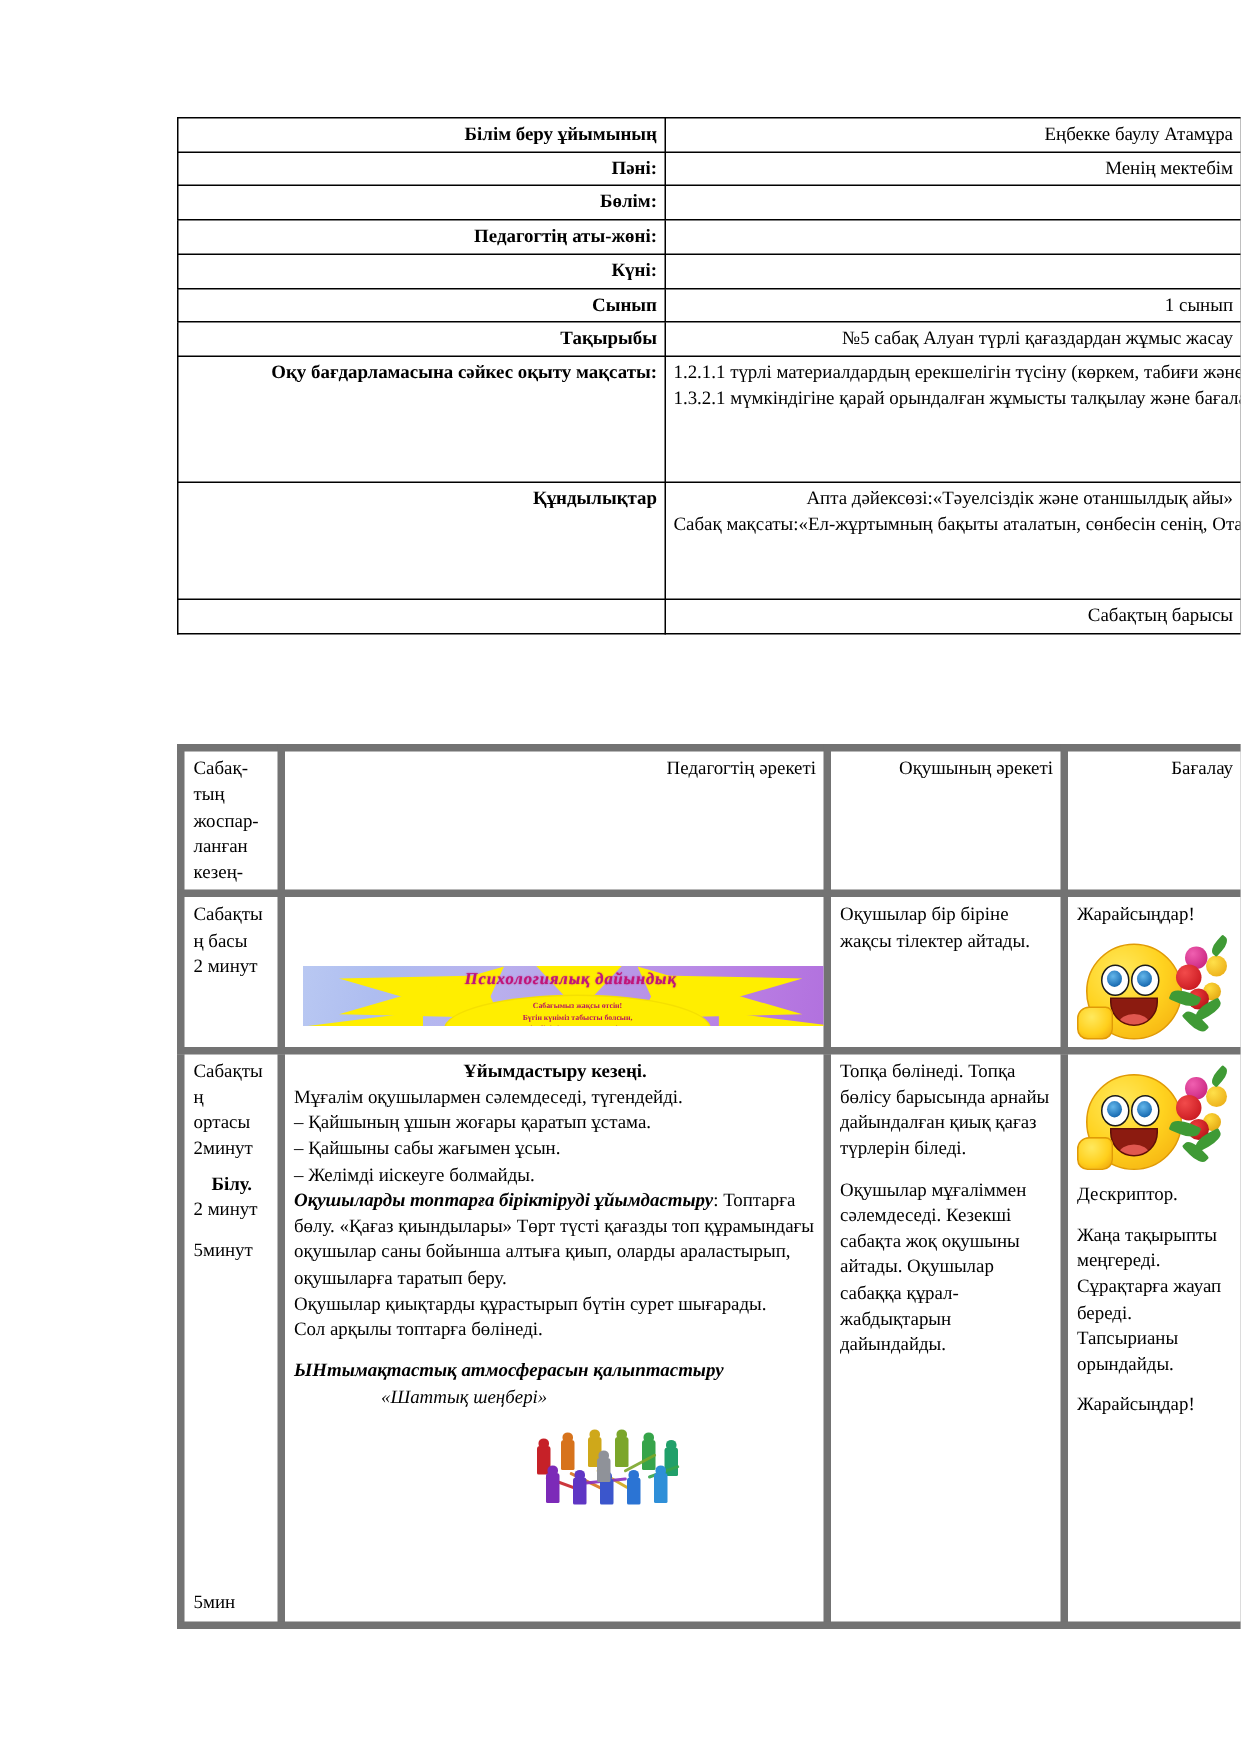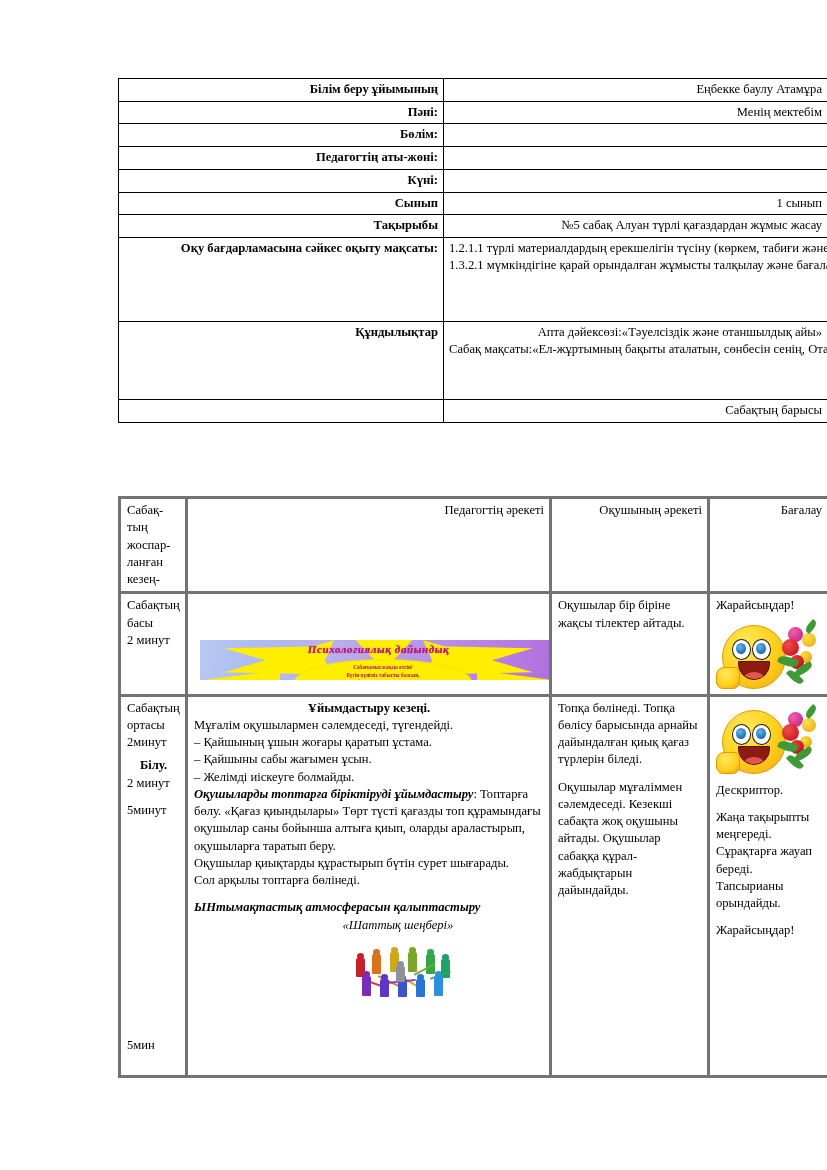--- a/index.html
+++ b/index.html
@@ -58,21 +58,21 @@
 
   
   .flow-table {
     position: absolute;
     left: 118px;
     width: 709px;
     border-collapse: collapse;
     table-layout: fixed;
   }
   .flow-table td {
-    border: 3px solid #737373;
+    border: 5px solid #737373;
     vertical-align: top;
     padding: 3px 5px 3px 6px;
     font-size: 12.6px;
     line-height: 1.37;
     overflow: hidden;
   }
   col.f-stage { width: 67px; }
   col.f-teach { width: 364px; }
   col.f-stud  { width: 158px; }
   col.f-asses { width: 120px; }
@@ -81,21 +81,21 @@
     font-size: 12.4px;
     line-height: 1.42;
     word-break: break-word;
   }
   .hdr-cell { font-size: 12.8px; text-align: right; }
 
   .b   { font-weight: bold; text-align: center; }
   .bi  { font-weight: bold; font-style: italic; }
   .sp { height: 10px; }
   .sp-sm { height: 6px; }
-  .indent-quote { padding-left: 58px; font-style: italic; text-align: center; }
+  .indent-quote { padding-left: 58px; font-style: italic; }
 
   
   .banner-wrap {
     margin: 3px 0 2px 6px;
     width: 357px;
     height: 80px;
     position: relative;
   }
   .banner {
     position: absolute;

